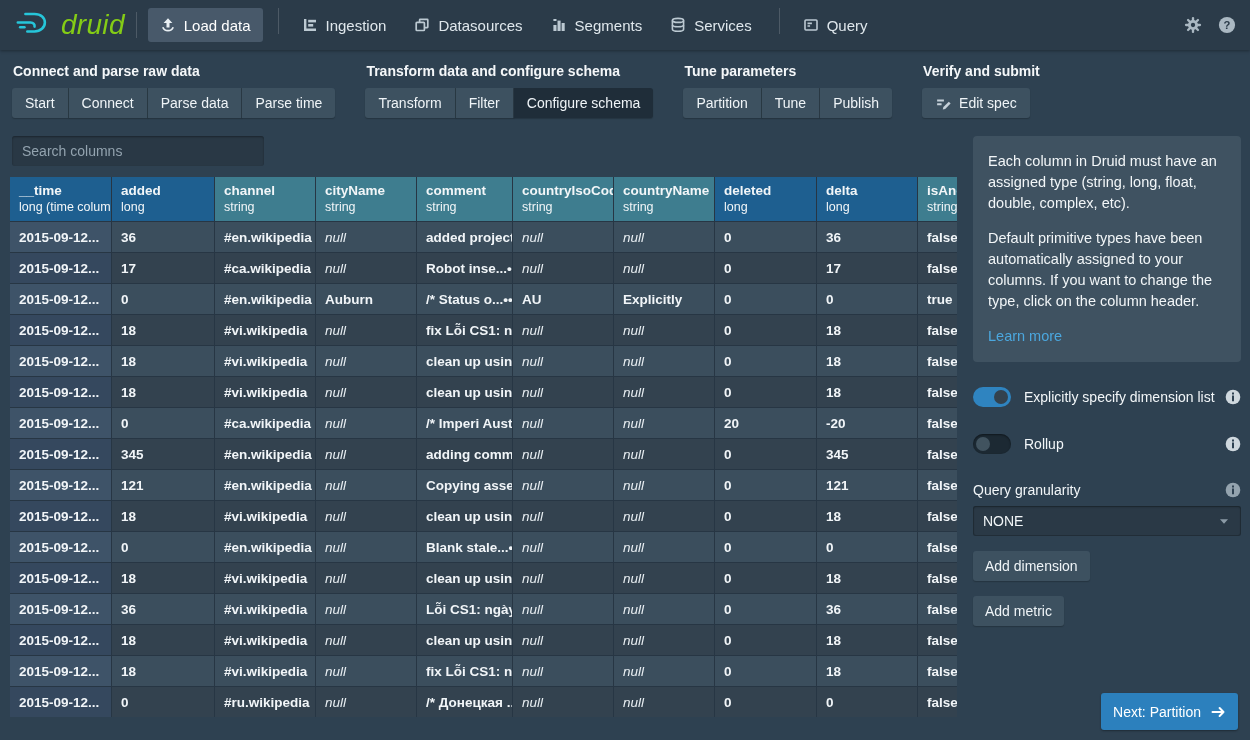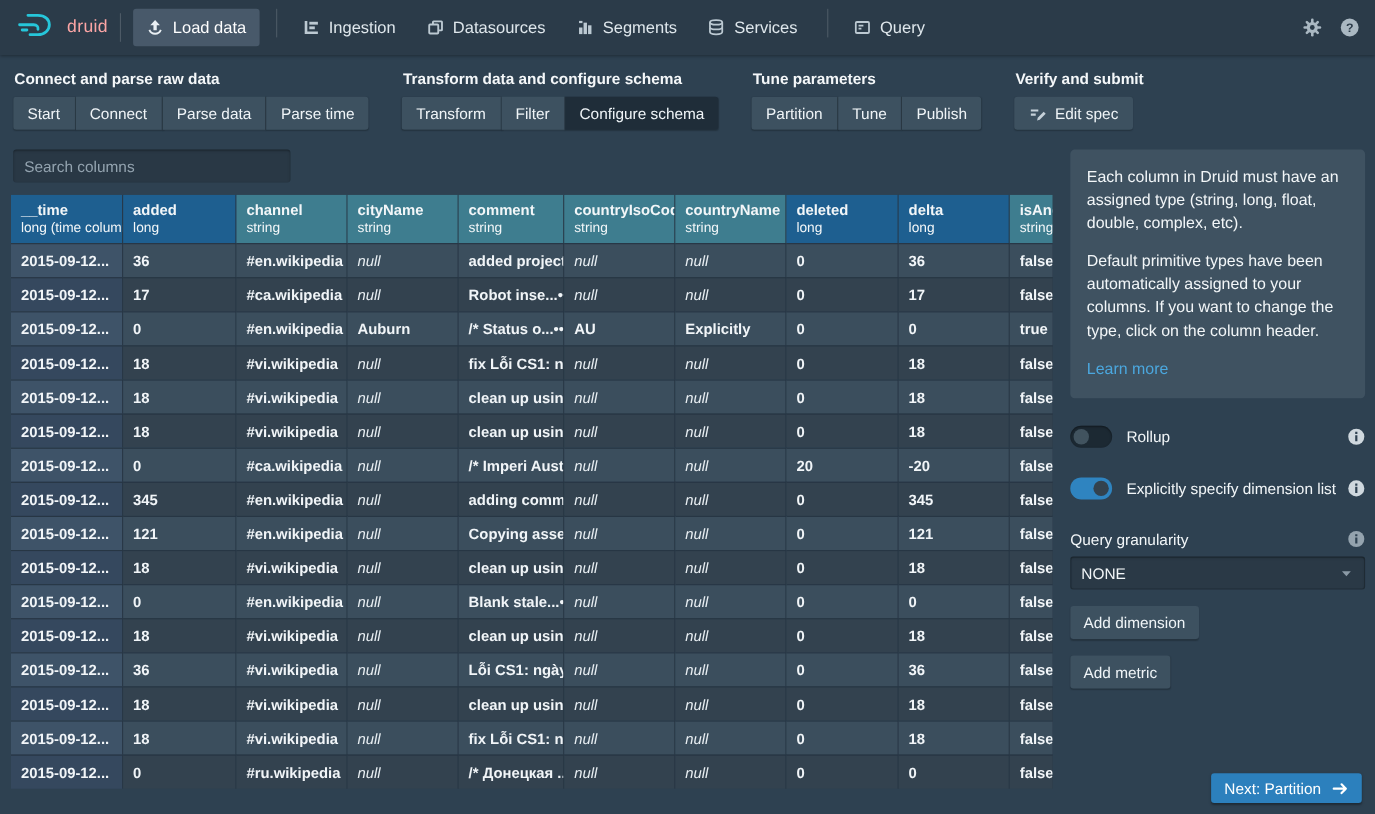--- a/index.html
+++ b/index.html
@@ -10,21 +10,21 @@
     font-family:"Liberation Sans", sans-serif;
   }
 
   
   .topnav {
     position:absolute; top:0; left:0; right:0; height:50px;
     background:#2b3b49; display:flex; align-items:center; padding:0 14px;
     box-shadow:0 1px 3px rgba(0,0,0,.35); z-index:5;
   }
   .brand { display:flex; align-items:center; gap:9px; }
-  .brand-text { font-size:16px; color:#fca5a5; letter-spacing:.3px; }
+  .brand-text { font-size:28px; color:#84cc16; letter-spacing:.3px;font-style:italic; }
   .nav-divider { width:1px; height:26px; background:rgba(255,255,255,.16); margin:0 11px; flex:none; }
   .nav-items { display:flex; align-items:flex-start; }
   .nav-item { display:flex; align-items:center; gap:8px; height:34px; padding:0 12px;
     border-radius:3px; font-size:15px; color:#dfe7ec; cursor:pointer; margin-right:4px; }
   .nav-item.active { background:#48596a; color:#fff; }
   .nav-item .icon { display:flex; color:#bcc9d2; }
   .nav-item.active .icon { color:#e9eff3; }
   .nav-right { margin-left:auto; display:flex; align-items:center; gap:16px; color:#aab8c2; }
   .nav-right .icon { display:flex; cursor:pointer; }
 
@@ -95,21 +95,21 @@
   .select { margin-top:8px; height:30px; background:#2a3946; border-radius:3px;
     display:flex; align-items:center; padding:0 10px; font-size:14px; cursor:pointer;
     box-shadow:inset 0 0 0 1px rgba(16,22,26,.3), inset 0 1px 2px rgba(16,22,26,.4); }
   .select .caret { margin-left:auto; display:flex; color:#8b9aa6; }
   .aside-btn-row { margin-top:15px; }
   .aside-btn { height:30px; display:inline-flex; align-items:center; padding:0 12px;
     background:#3d5160; border-radius:3px; font-size:14px; color:#eff4f7; cursor:pointer;
     box-shadow:0 1px 1px rgba(16,22,26,.3); }
 
   
-  .next-btn { position:absolute; right:12px; bottom:10px; height:27px;
+  .next-btn { position:absolute; right:12px; bottom:10px; height:37px;
     display:flex; align-items:center; gap:9px; padding:0 12px;
     background:#2c80bd; color:#fff; border-radius:3px; font-size:14px; cursor:pointer;
     box-shadow:0 1px 2px rgba(0,0,0,.35); }
   .next-btn .icon { display:flex; color:#fff; }
 </style>
 </head>
 <body>
 
 <nav class="topnav">
   <div class="brand">
@@ -828,36 +828,36 @@
 
 <aside class="aside">
   <div class="callout">
     <p>Each column in Druid must have an assigned type (string, long, float, double, complex, etc).</p>
     <p>Default primitive types have been automatically assigned to your columns. If you want to change the type, click on the column header.</p>
     <span class="link">Learn more</span>
   </div>
 
   <div>
       <div class="toggle-row">
-        <div class="switch off">
+        <div class="switch on">
           <div class="knob"></div>
         </div>
-        <span class="toggle-label">Rollup</span>
+        <span class="toggle-label">Explicitly specify dimension list</span>
         <span class="info">
           <svg width="16" height="16" viewBox="0 0 16 16">
             <circle cx="8" cy="8" r="7.3" fill="currentColor"></circle>
             <path d="M7 6.6h2V12.2H7zM7 3.6h2v1.9H7z" fill="#2e4151"></path>
           </svg>
         </span>
       </div>
       <div class="toggle-row">
-        <div class="switch on">
+        <div class="switch off">
           <div class="knob"></div>
         </div>
-        <span class="toggle-label">Explicitly specify dimension list</span>
+        <span class="toggle-label">Rollup</span>
         <span class="info">
           <svg width="16" height="16" viewBox="0 0 16 16">
             <circle cx="8" cy="8" r="7.3" fill="currentColor"></circle>
             <path d="M7 6.6h2V12.2H7zM7 3.6h2v1.9H7z" fill="#2e4151"></path>
           </svg>
         </span>
       </div>
     </div>
 
   <div class="gran-label-row">

